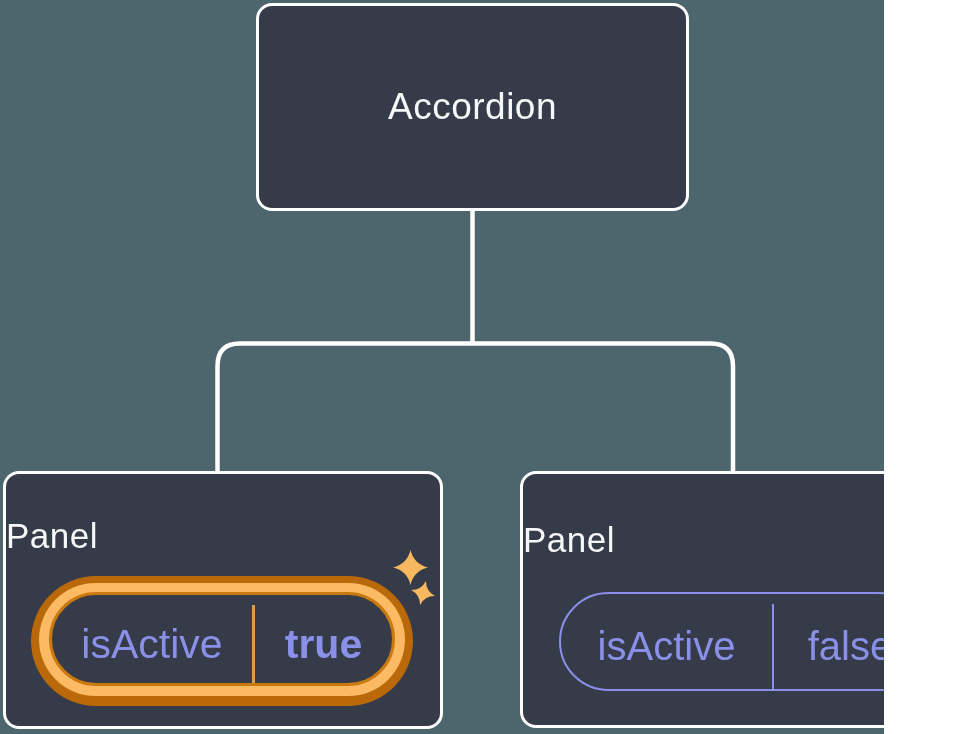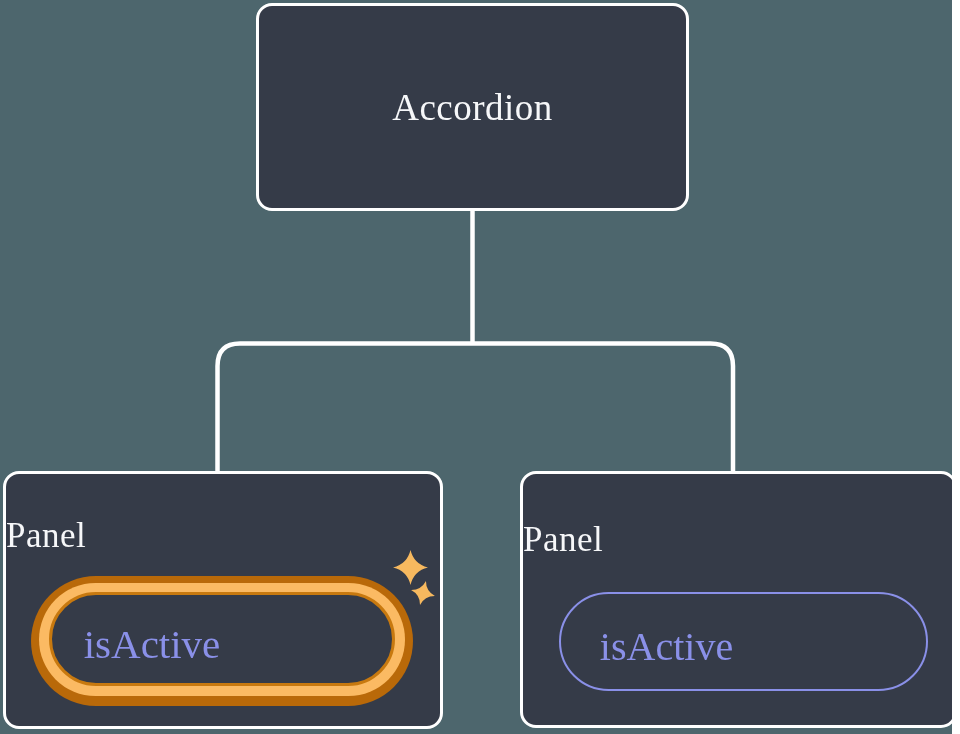--- a/index.html
+++ b/index.html
@@ -1,19 +1,19 @@
 <!DOCTYPE html>
 <html><head>
 <meta charset="utf-8">
 <style>
   html,body{margin:0;padding:0;}
   .canvas{
-    position:relative;width:952px;height:734px;overflow:hidden;
+    position:relative;width:884px;height:734px;overflow:hidden;
     background:#4D666D;
-    font-family:Liberation Serif, serif;
+    font-family:Liberation Sans, sans-serif;
   }
   .connectors{position:absolute;left:0;top:0;pointer-events:none;}
   .node{
     position:absolute;box-sizing:border-box;
     background:#353B48;border:3.5px solid #FFFFFF;border-radius:16px;
   }
   .node-root{left:256px;top:3px;width:433px;height:208px;
     display:flex;align-items:center;justify-content:center;}
   .node-title{
     color:#F6F7F9;font-size:37px;font-weight:500;letter-spacing:.5px;
@@ -80,33 +80,35 @@
     <div class="node-title">Accordion</div>
   </div>
 
   <div class="node panel-left">
     <div class="panel-title">Panel</div>
 
     <div class="pill-hl">
       <div class="pill-hl-mid">
         <div class="pill-hl-inner">
           <div class="pill-cell cell-key">isActive</div>
+          <div class="pill-cell cell-val">true</div>
         </div>
       </div>
     </div>
 
     <svg class="sparkle sparkle-big" width="37" height="37" viewBox="-18 -18 36 36">
       <path d="M0 -17 Q3.3 -3.3 17 0 Q3.3 3.3 0 17 Q-3.3 3.3 -17 0 Q-3.3 -3.3 0 -17 Z" fill="#F7B95F"></path>
     </svg>
     <svg class="sparkle sparkle-small" width="26" height="26" viewBox="-18 -18 36 36">
       <path d="M0 -17 Q3.3 -3.3 17 0 Q3.3 3.3 0 17 Q-3.3 3.3 -17 0 Q-3.3 -3.3 0 -17 Z" fill="#F7B95F"></path>
     </svg>
   </div>
 
   <div class="node panel-right">
     <div class="panel-title">Panel</div>
 
     <div class="pill-plain">
       <div class="pill-cell cell-key">isActive</div>
+      <div class="pill-cell cell-val">false</div>
     </div>
   </div>
 
 </div>
 
 </body></html>

